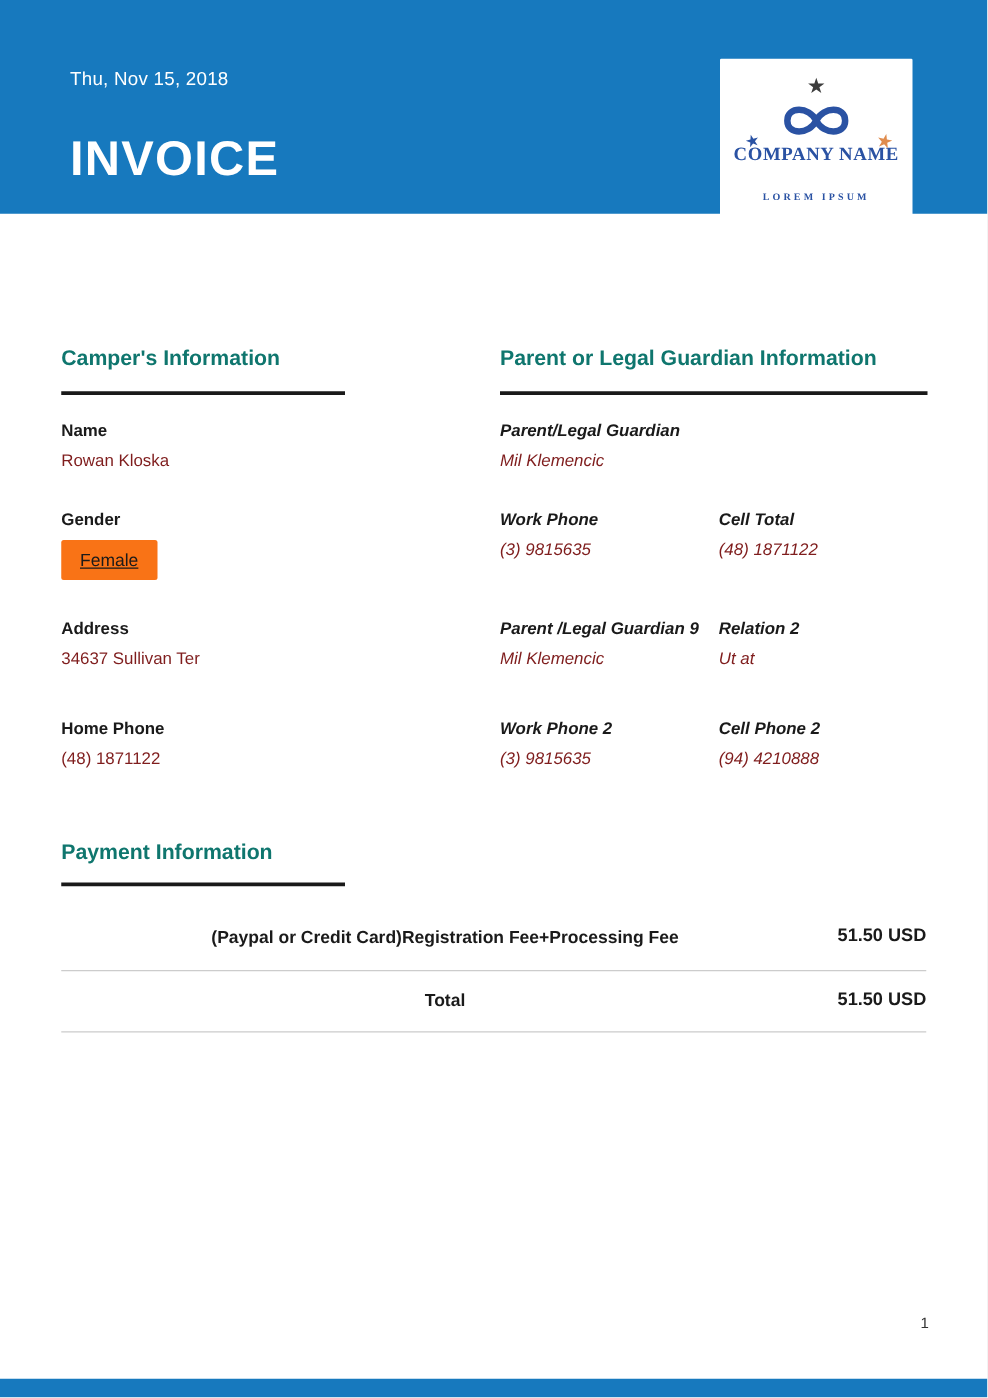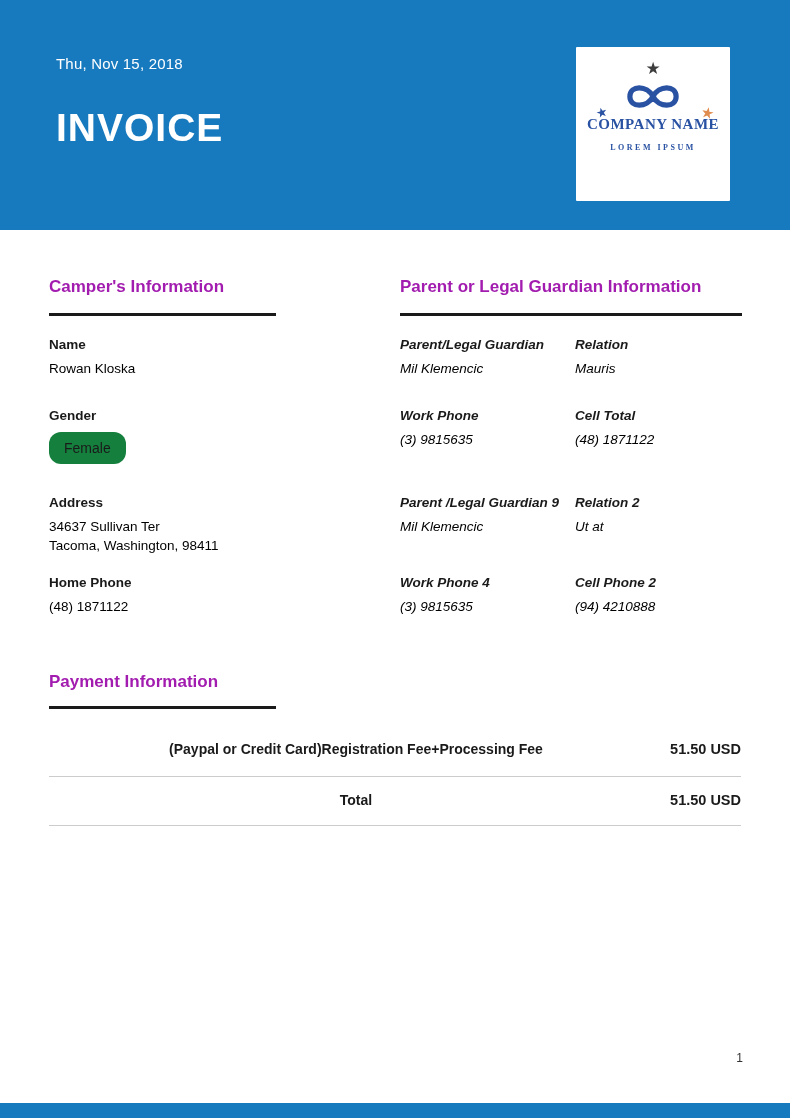--- a/index.html
+++ b/index.html
@@ -12,21 +12,21 @@
     height: 1118px;
     background: #ffffff;
     overflow: hidden;
     margin: 0 auto;
   }
 
   
   .header {
     position: absolute;
     top: 0; left: 0; right: 0;
-    height: 230px;
+    height: 171px;
     background: #1779BE;
   }
   .invoice-date {
     position: absolute;
     left: 56px; top: 55px;
     color: #ffffff;
     font-size: 15px;
     letter-spacing: 0.2px;
   }
   .invoice-title {
@@ -71,37 +71,37 @@
   .logo-company-name {
     margin-top: 1px;
     font-family: "Liberation Serif", serif;
     font-weight: 700;
     font-size: 15px;
     letter-spacing: 0.5px;
     color: #2A52A3;
     white-space: nowrap;
   }
   .logo-tagline {
-    margin-top: 10px;
+    margin-top: 20px;
     font-family: "Liberation Serif", serif;
     font-weight: 700;
     font-size: 8px;
     letter-spacing: 2.5px;
     color: #2A52A3;
     white-space: nowrap;
   }
 
   
   .content { position: absolute; top: 230px; left: 0; right: 0; bottom: 0; }
 
   .section-title {
     position: absolute;
     font-size: 17px;
     font-weight: 700;
-    color: #a21caf;
+    color: #0f766e;
     white-space: nowrap;
   }
   .rule {
     position: absolute;
     height: 3px;
     background: #1a1a1a;
   }
   .t-camper   { top: 47px;  left: 49px; }
   .r-camper   { top: 83px;  left: 49px; width: 227px; }
   .t-guardian { top: 47px;  left: 400px; }
@@ -124,32 +124,33 @@
   .field-label {
     font-size: 13.5px;
     font-weight: 700;
     color: #1a1a1a;
     line-height: 18px;
     white-space: nowrap;
   }
   .field-value {
     margin-top: 5px;
     font-size: 13.5px;
-    color: #000000;
+    color: #7f1d1d;
     line-height: 19px;
     white-space: nowrap;
   }
   .gender-pill {
     display: inline-block;
     margin-top: 7px;
     padding: 8px 15px;
-    background: #15803d;
-    border-radius: 12px;
+    background: #f97316;
+    border-radius: 2px;
     font-size: 14px;
     color: #1a1a1a;
+    text-decoration: underline;
   }
 
   
   .pay-row {
     position: absolute;
     left: 49px; right: 49px;
     display: flex;
     align-items: flex-start;
   }
   .pay-row-1 { top: 511px; }
@@ -225,24 +226,20 @@
       <div>
         <div class="field-label">Name</div>
         <div class="field-value">Rowan Kloska</div>
       </div>
     </div>
     <div class="field-row-right row-1">
       <div>
         <div class="field-label">Parent/Legal Guardian</div>
         <div class="field-value">Mil Klemencic</div>
       </div>
-      <div>
-        <div class="field-label">Relation</div>
-        <div class="field-value">Mauris</div>
-      </div>
     </div>
 
     <div class="field-row-left row-2">
       <div>
         <div class="field-label">Gender</div>
         <span class="gender-pill">Female</span>
       </div>
     </div>
     <div class="field-row-right row-2">
       <div>
@@ -253,21 +250,20 @@
         <div class="field-label">Cell Total</div>
         <div class="field-value">(48) 1871122</div>
       </div>
     </div>
 
     <div class="field-row-left row-3">
       <div>
         <div class="field-label">Address</div>
         <div class="field-value">
           <div>34637 Sullivan Ter</div>
-          <div>Tacoma, Washington, 98411</div>
         </div>
       </div>
     </div>
     <div class="field-row-right row-3">
       <div>
         <div class="field-label">Parent /Legal Guardian 9</div>
         <div class="field-value">Mil Klemencic</div>
       </div>
       <div>
         <div class="field-label">Relation 2</div>
@@ -276,21 +272,21 @@
     </div>
 
     <div class="field-row-left row-4">
       <div>
         <div class="field-label">Home Phone</div>
         <div class="field-value">(48) 1871122</div>
       </div>
     </div>
     <div class="field-row-right row-4">
       <div>
-        <div class="field-label">Work Phone 4</div>
+        <div class="field-label">Work Phone 2</div>
         <div class="field-value">(3) 9815635</div>
       </div>
       <div>
         <div class="field-label">Cell Phone 2</div>
         <div class="field-value">(94) 4210888</div>
       </div>
     </div>
 
     <div class="section-title t-payment">Payment Information</div>
     <div class="rule r-payment"></div>

